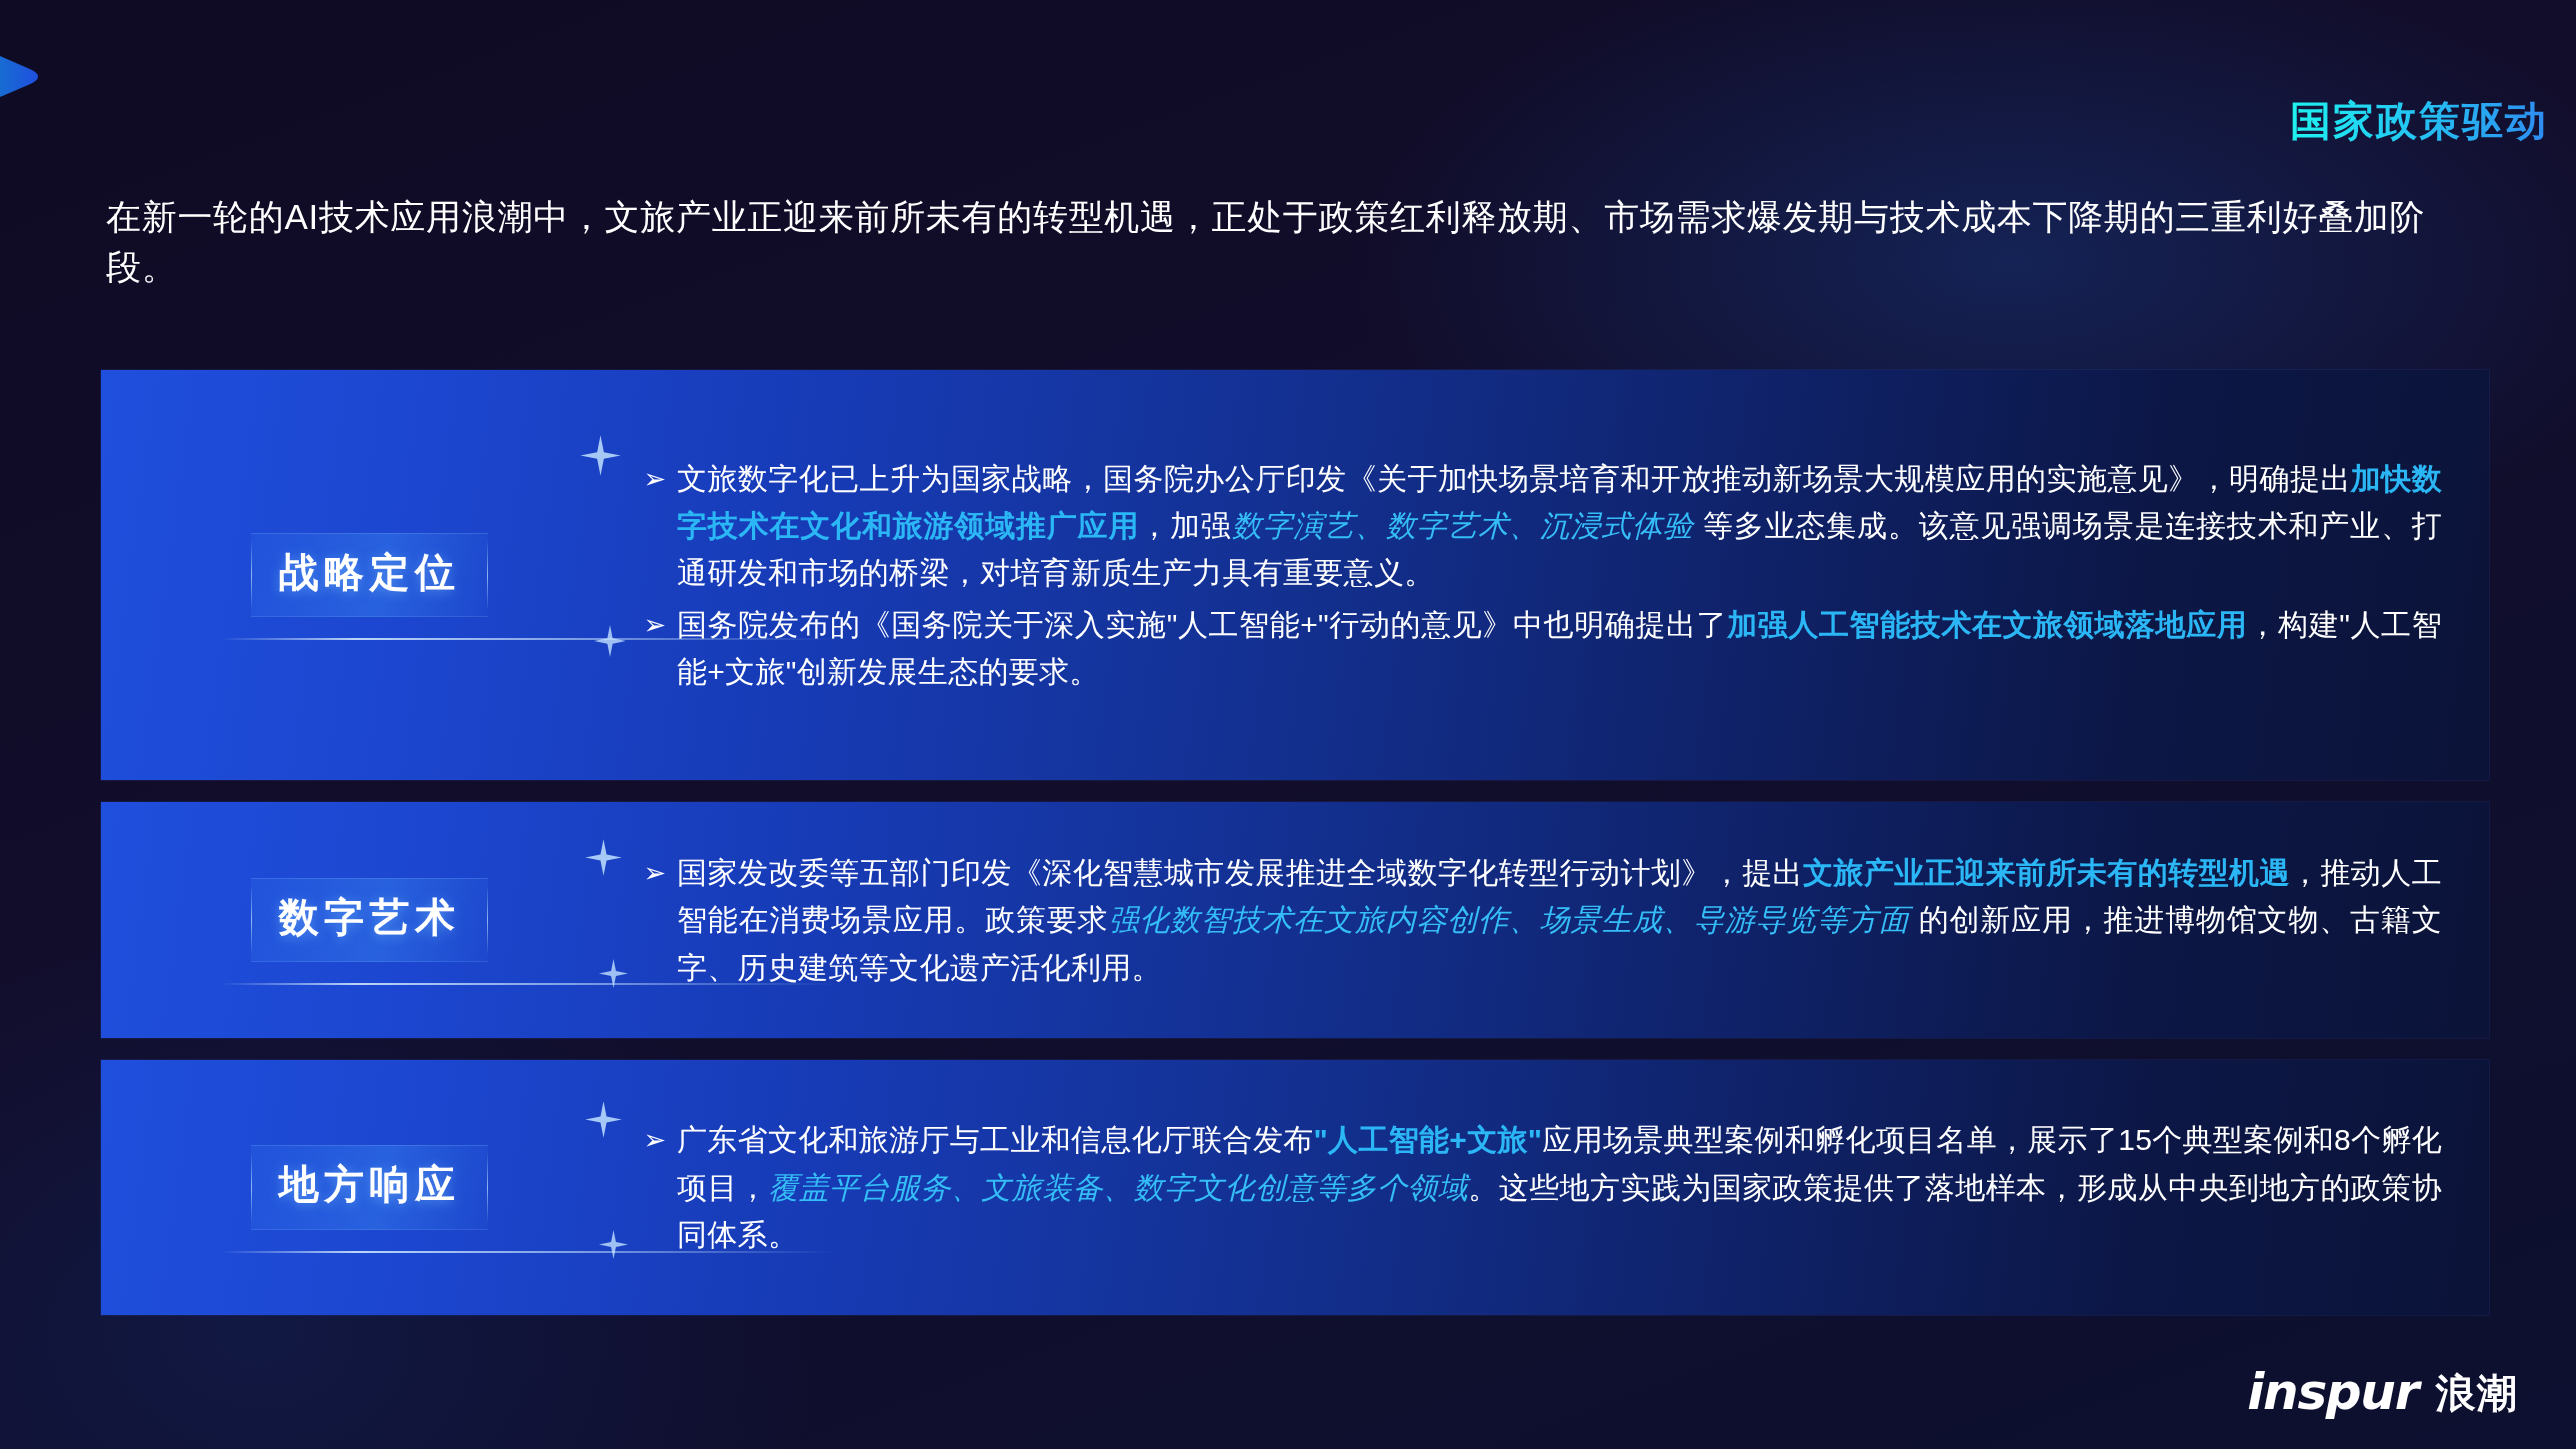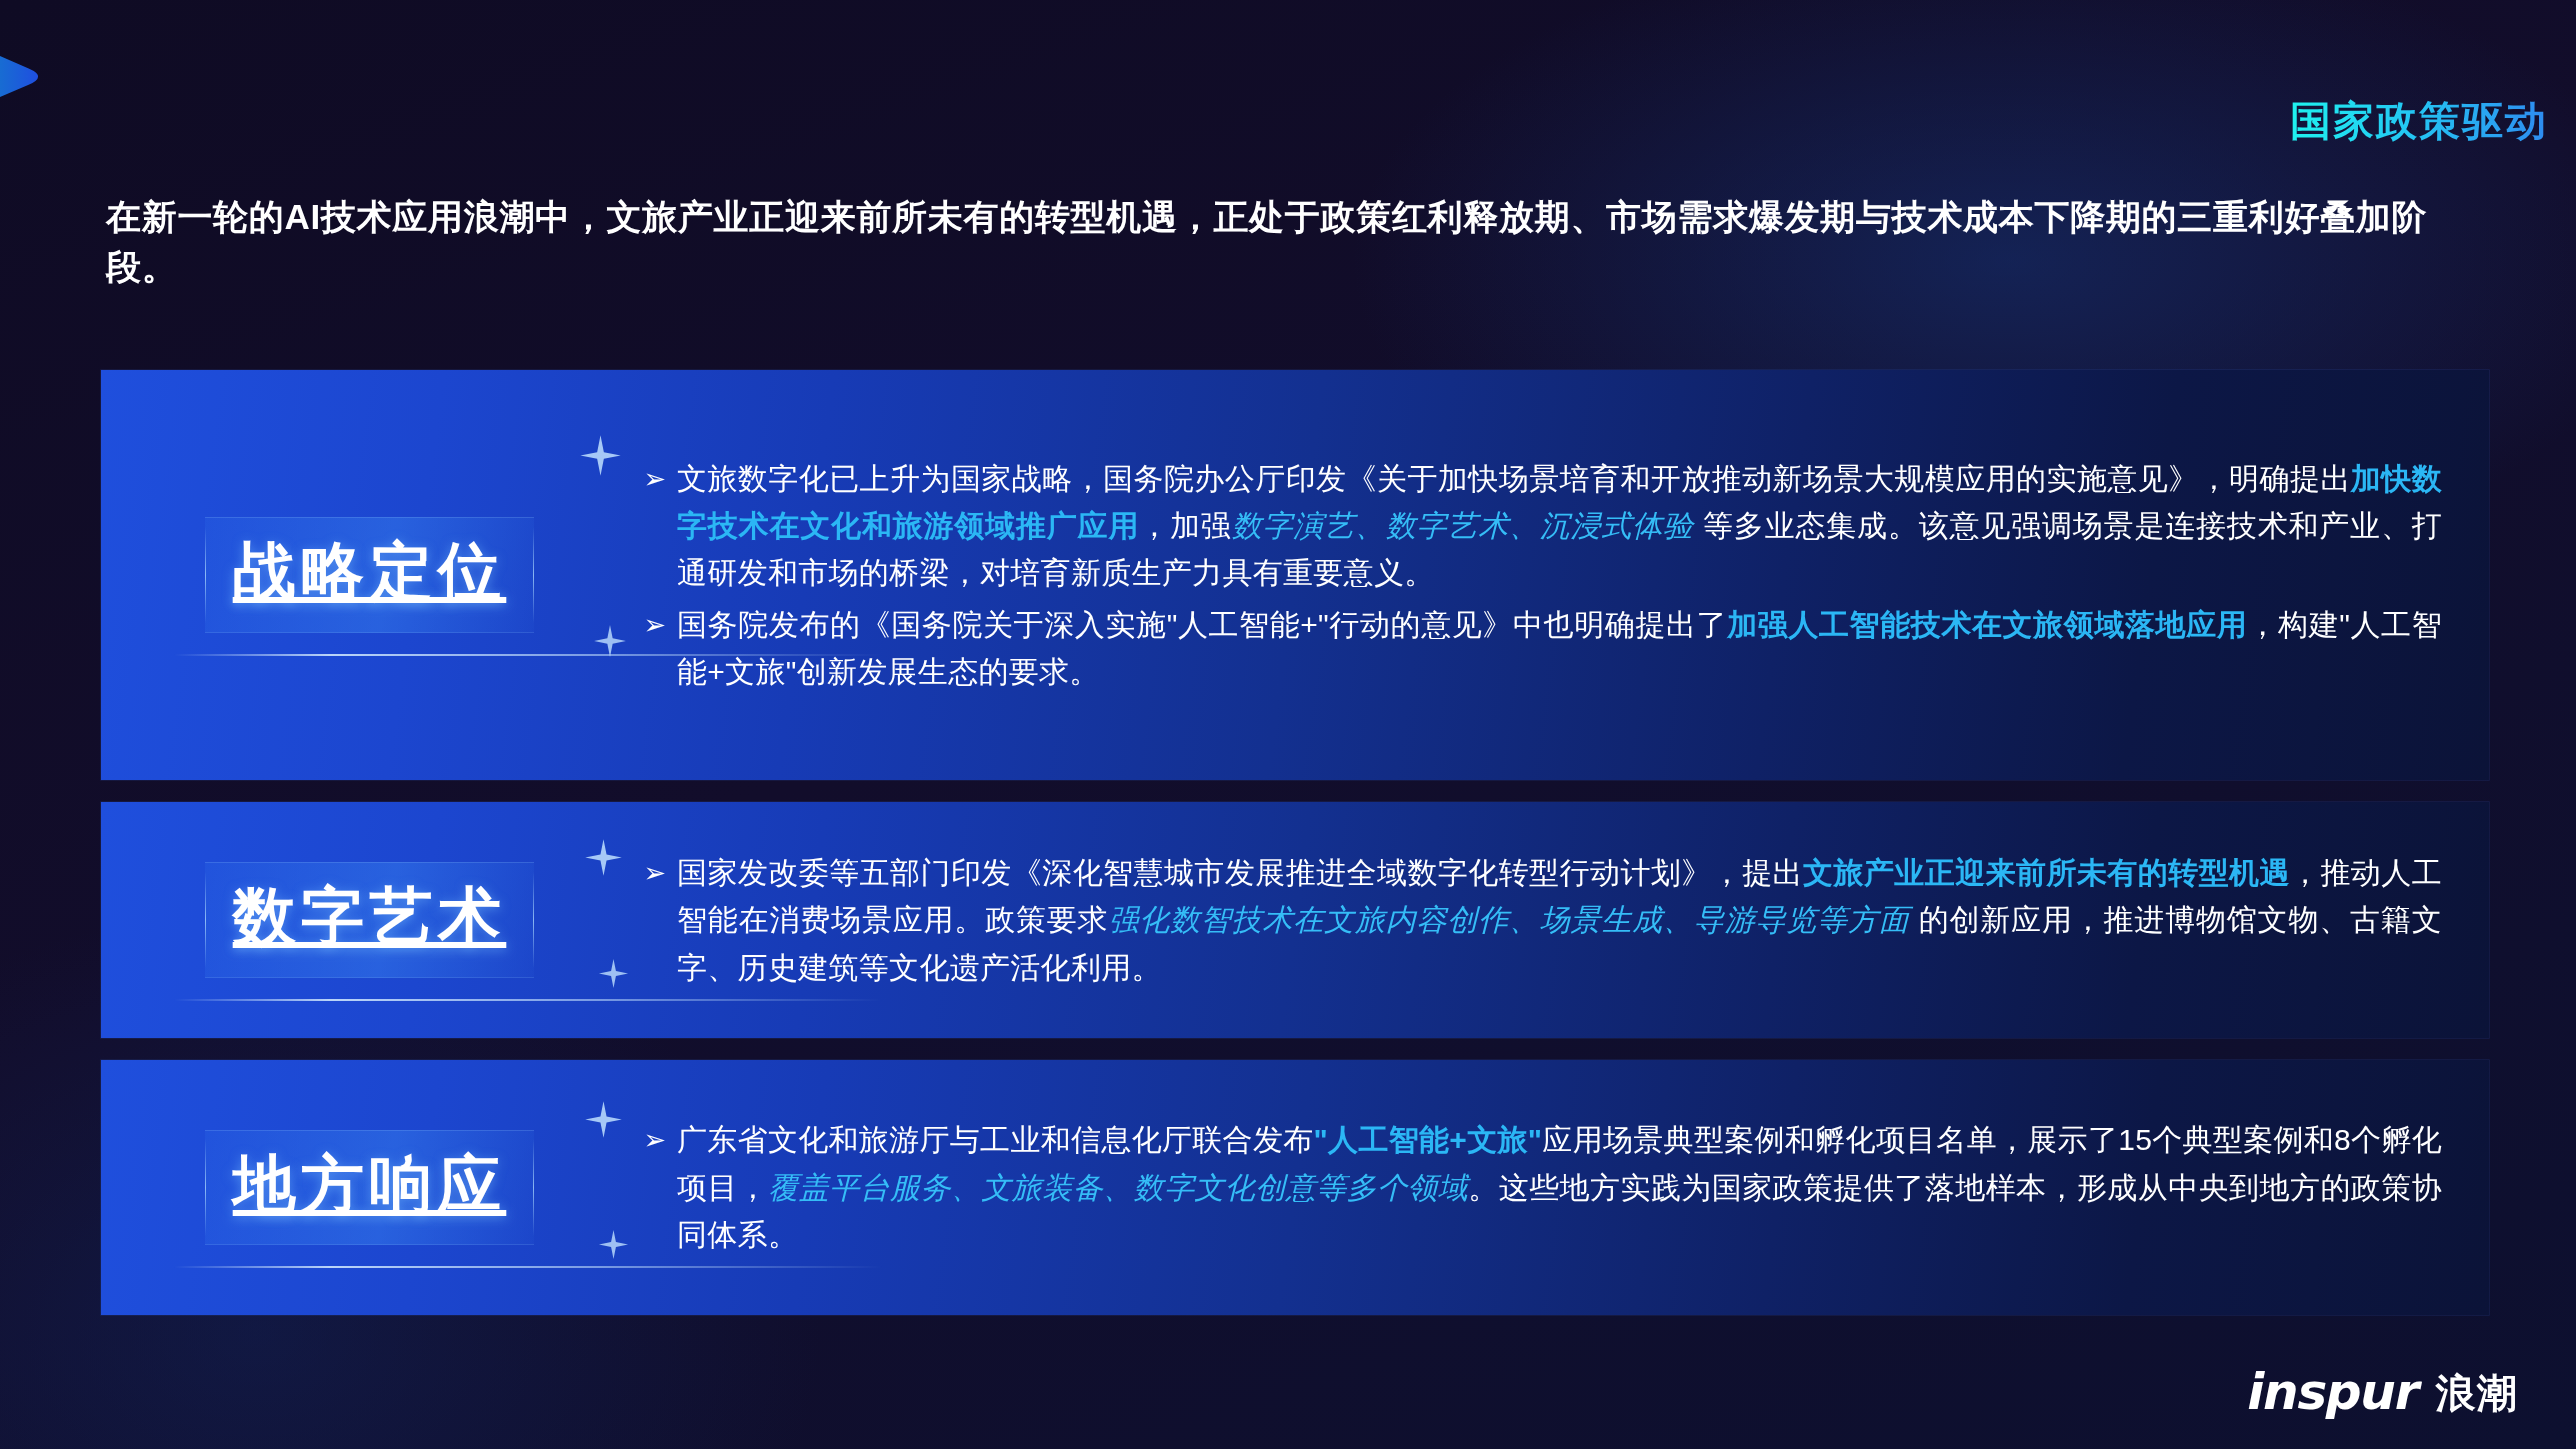--- a/index.html
+++ b/index.html
@@ -37,21 +37,21 @@
   .corner-tag{
     position:absolute; right:28px; top:94px;
     font-size:41px; font-weight:bold; letter-spacing:2px;
     background:linear-gradient(90deg,#1ff2ef 0%,#23c8f3 45%,#2e8bf0 100%);
     -webkit-background-clip:text; background-clip:text;
     color:transparent; -webkit-text-fill-color:transparent;
     white-space:nowrap;
   }
   .lead{
     position:absolute; left:106px; top:192px; width:2374px;
-    font-size:35px; font-weight:bold; color:#ffffff;
+    font-size:35px; font-weight:normal; color:#ffffff;
     line-height:1.42; letter-spacing:0.7px;
   }
 
   
   .card{
     position:absolute; left:101px; width:2388px;
     background:linear-gradient(98deg,#1f4fdd 0%,#1c46cf 14%,#173bb6 30%,#133090 50%,#0f2166 70%,#0c1746 85%,#0b1338 100%);
     display:flex; align-items:stretch;
     box-shadow:0 0 0 0.7px rgba(60,110,230,.18);
   }
@@ -69,24 +69,23 @@
     padding:12px 28px 17.4px 28px;
     background:linear-gradient(100deg, rgba(46,110,235,.22) 0%, rgba(60,140,245,.38) 55%, rgba(40,95,220,.12) 100%);
     box-shadow: inset 0 0.7px 0 rgba(150,200,255,.28), inset 0 -0.7px 0 rgba(150,200,255,.22);
   }
   .label-box::before,.label-box::after{
     content:""; position:absolute; top:8%; height:84%; width:1.3px;
     background:linear-gradient(180deg,rgba(160,210,255,0),rgba(175,220,255,.75),rgba(160,210,255,0));
   }
   .label-box::before{ left:0; } .label-box::after{ right:0; }
   .label-text{
-    font-size:63px; font-weight:bold; color:#ffffff; letter-spacing:5.4px;
+    font-size:40px; font-weight:bold; color:#ffffff; letter-spacing:5.4px;
     text-shadow:0 2px 10.7px rgba(120,190,255,.55);
     white-space:nowrap;
-    text-decoration:underline;
   }
   .label-underline{
     position:absolute; left:-31px; right:-349px; bottom:-23px; height:2px;
     background:linear-gradient(90deg,rgba(190,225,255,0) 0%,rgba(215,238,255,.85) 22%,rgba(200,230,255,.55) 60%,rgba(190,225,255,0) 100%);
     filter:blur(0.3px);
   }
   .spark{ position:absolute; pointer-events:none; }
 
   .card-body{
     flex:1 1 auto;

